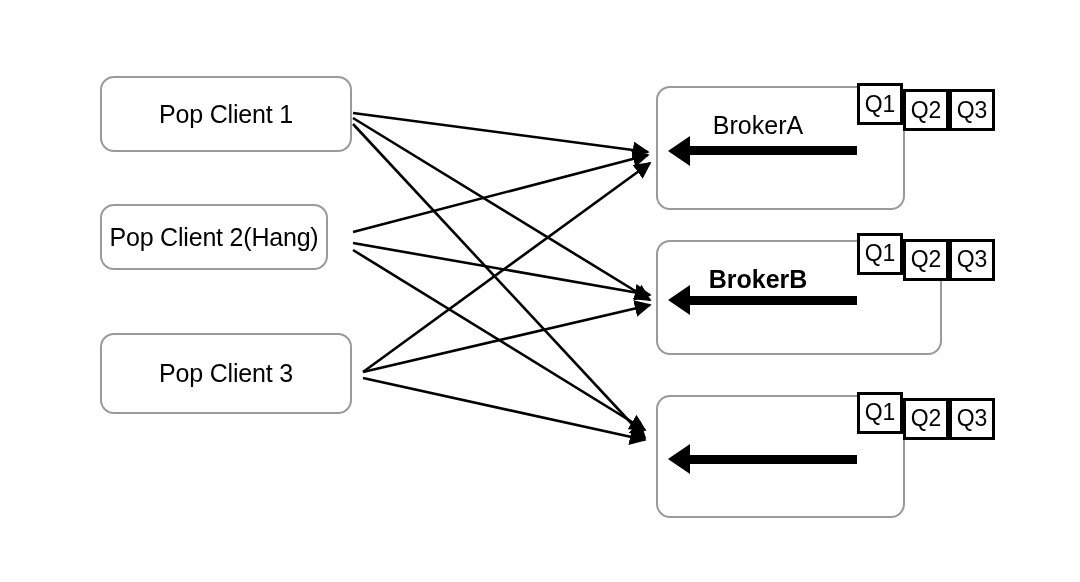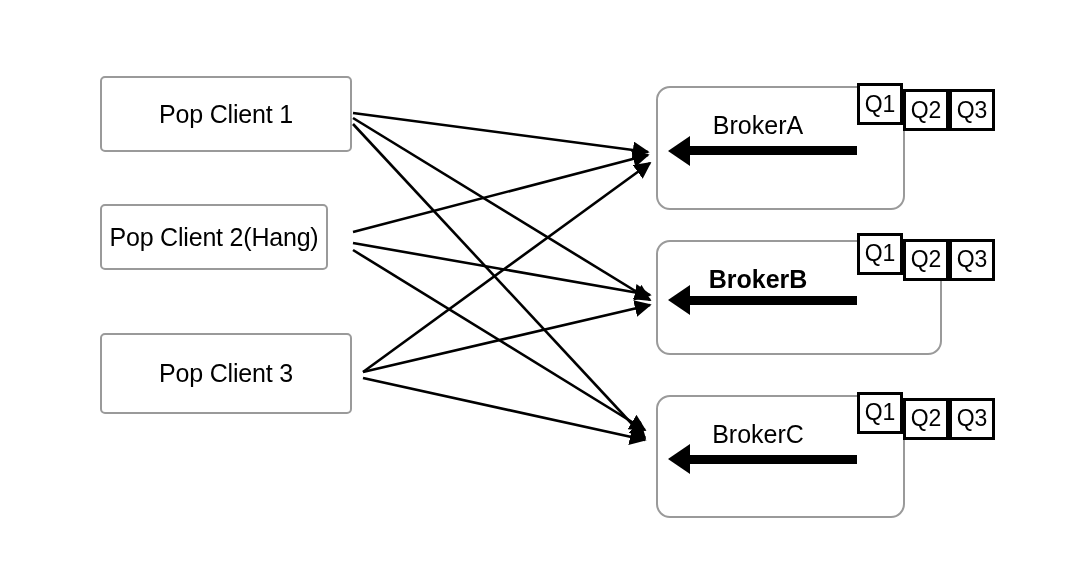--- a/index.html
+++ b/index.html
@@ -25,21 +25,21 @@
     width: 1080px;
     height: 582px;
     pointer-events: none;
   }
   
   .client-box {
     position: absolute;
     box-sizing: border-box;
     background: #ffffff;
     border: 2px solid #9a9a9a;
-    border-radius: 5px;
+    border-radius: 14px;
     display: flex;
     align-items: center;
     justify-content: center;
     z-index: 3;
   }
   .client-label {
     font-size: 25px;
     color: #000000;
     letter-spacing: -0.2px;
     white-space: nowrap;
@@ -157,21 +157,20 @@
     <span class="broker-label">BrokerB</span>
     <div class="inner-arrow" style="left: 30px; width: 169px; top: 53.5px;"></div>
   </div>
   <div class="queue-stack" style="left: 857px; top: 232.5px;">
     <div class="queue-cell">Q1</div>
     <div class="queue-cell">Q2</div>
     <div class="queue-cell">Q3</div>
   </div>
 
   <div class="broker-box" style="left: 656px; top: 395px; width: 249px; height: 123px;">
-    <span class="broker-label">BrokerC</span>
     <div class="inner-arrow" style="left: 30px; width: 169px; top: 57.5px;"></div>
   </div>
   <div class="queue-stack" style="left: 857px; top: 391.5px;">
     <div class="queue-cell">Q1</div>
     <div class="queue-cell">Q2</div>
     <div class="queue-cell">Q3</div>
   </div>
 
 </div>
 

